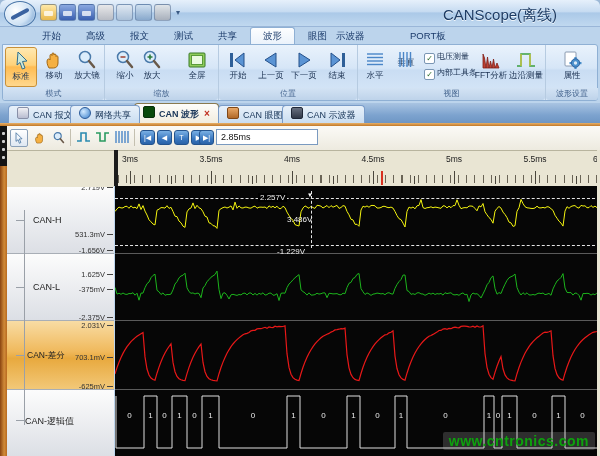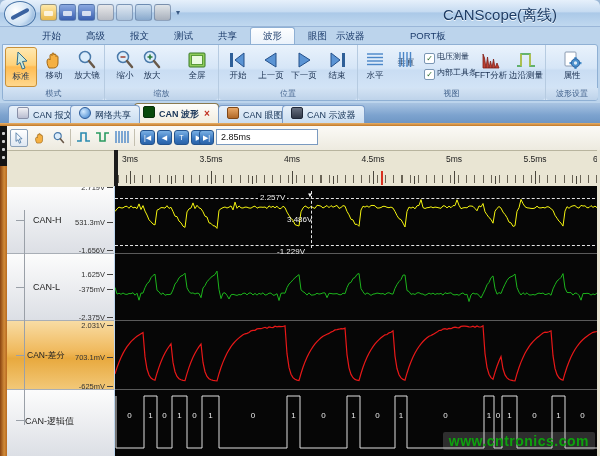--- a/index.html
+++ b/index.html
@@ -322,21 +322,21 @@
     <div id="tree-line" class="abs" style="left:17px;top:60px;height:215px;"></div>
     <span class="tree-stub" style="left:9px;top:70px;"></span>
     <span class="tree-stub" style="left:9px;top:137px;"></span>
     <span class="tree-stub" style="left:9px;top:205px;"></span>
     <span class="tree-stub" style="left:9px;top:270px;"></span>
     <span class="chname" style="left:26px;top:65px;">CAN-H</span>
     <span class="chname" style="left:26px;top:132px;">CAN-L</span>
     <span class="chname" style="left:20px;top:200px;font-size:8.5px;">CAN-差分</span>
     <span class="chname" style="left:18px;top:265px;">CAN-逻辑值</span>
     <span class="chval" style="top:33px;">2.719V</span>
-    <span class="chval" style="top:68px;">531.3mV</span>
+    <span class="chval" style="top:80px;">531.3mV</span>
     <span class="chval" style="top:96px;">-1.656V</span>
     <span class="chval" style="top:120px;">1.625V</span>
     <span class="chval" style="top:135px;">-375mV</span>
     <span class="chval" style="top:163px;">-2.375V</span>
     <span class="chval" style="top:171px;">2.031V</span>
     <span class="chval" style="top:203px;">703.1mV</span>
     <span class="chval" style="top:232px;">-625mV</span>
   </div>
   <div id="ruler-gap" class="abs"></div>
   <div id="sb-edge" class="abs"></div>

